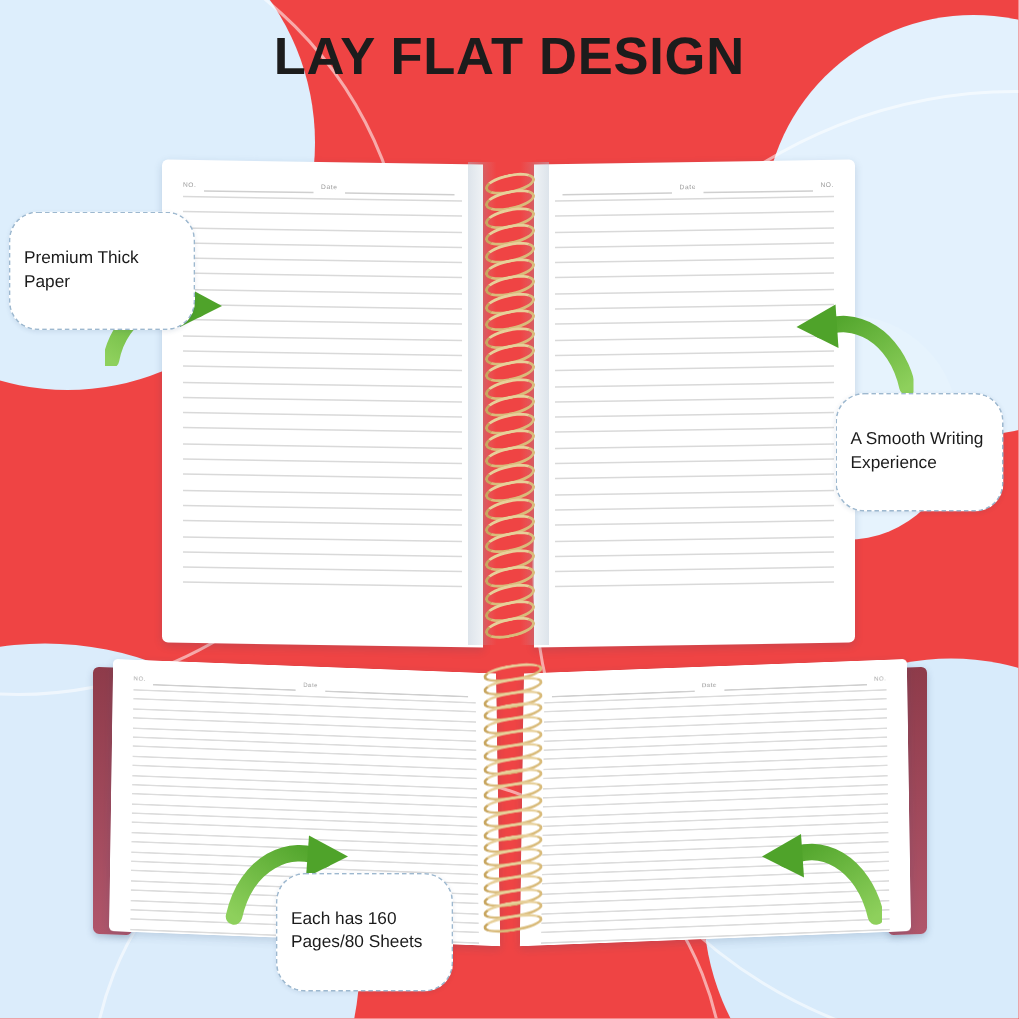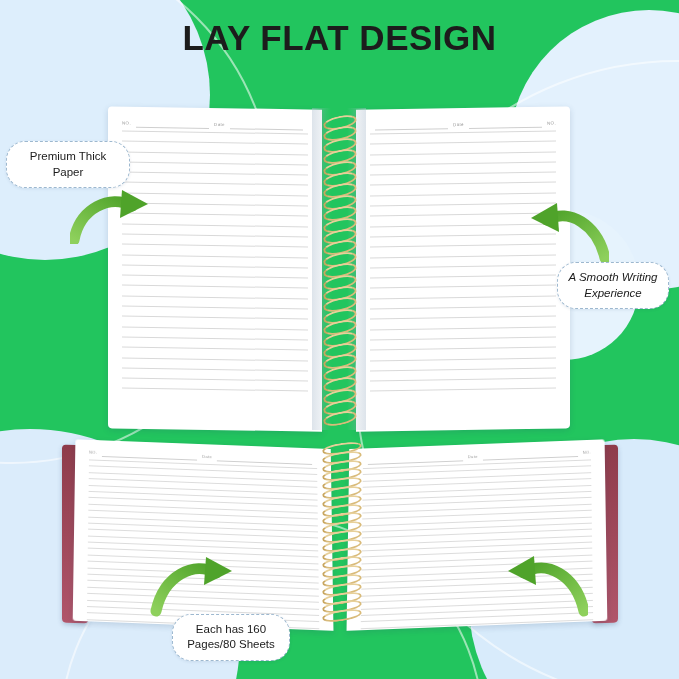--- a/index.html
+++ b/index.html
@@ -9,21 +9,21 @@
   body {
     width: 679px;
     height: 679px;
     font-family: "Liberation Sans", sans-serif;
     overflow: hidden;
   }
   #stage {
     position: relative;
     width: 679px;
     height: 679px;
-    background: #22c55e;
+    background: #ef4444;
     overflow: hidden;
   }
   
   .blob {
     position: absolute;
     border-radius: 50%;
     background: #dceefb;
   }
   .blob.b1 { width: 330px; height: 330px; left: -120px; top: -70px; background:#ddeefc; }
   .blob.b2 { width: 280px; height: 280px; right: -110px; top: 10px; background:#e3f1fd; }
@@ -174,31 +174,30 @@
     border-width: 2px;
     transform: rotate(-9deg);
   }
 
   
   .callout {
     position: absolute;
     background: #ffffff;
     border: 1.4px dashed #9db8cf;
     border-radius: 19px;
-    padding: 7px 9px;
+    padding: 23px 9px;
     font-size: 11.5px;
     line-height: 1.35;
     color: #1b1b1b;
-    text-align: center;
     box-shadow: 0 1px 3px rgba(40,70,110,0.10);
     font-family: "Liberation Sans", sans-serif;
   }
   .c1 { left: 6px;  top: 141px; width: 104px; }
-  .c2 { right: 10px; top: 262px; width: 92px; font-style: italic; }
-  .c3 { left: 172px; bottom: 18px; width: 98px; }
+  .c2 { right: 10px; top: 262px; width: 92px; }
+  .c3 { left: 184px; bottom: 18px; width: 98px; }
   .c4 { left: 432px; bottom: 28px; width: 92px; }
 
   .arrow { position: absolute; }
   .a-1 { left: 70px; top: 188px; width: 82px; height: 56px; }
   .a-2 { right: 70px; top: 200px; width: 86px; height: 62px; }
   .a-3 { left: 150px; bottom: 62px; width: 86px; height: 64px; }
   .a-4 { left: 500px; bottom: 62px; width: 88px; height: 66px; }
 </style>
 </head>
 <body>

